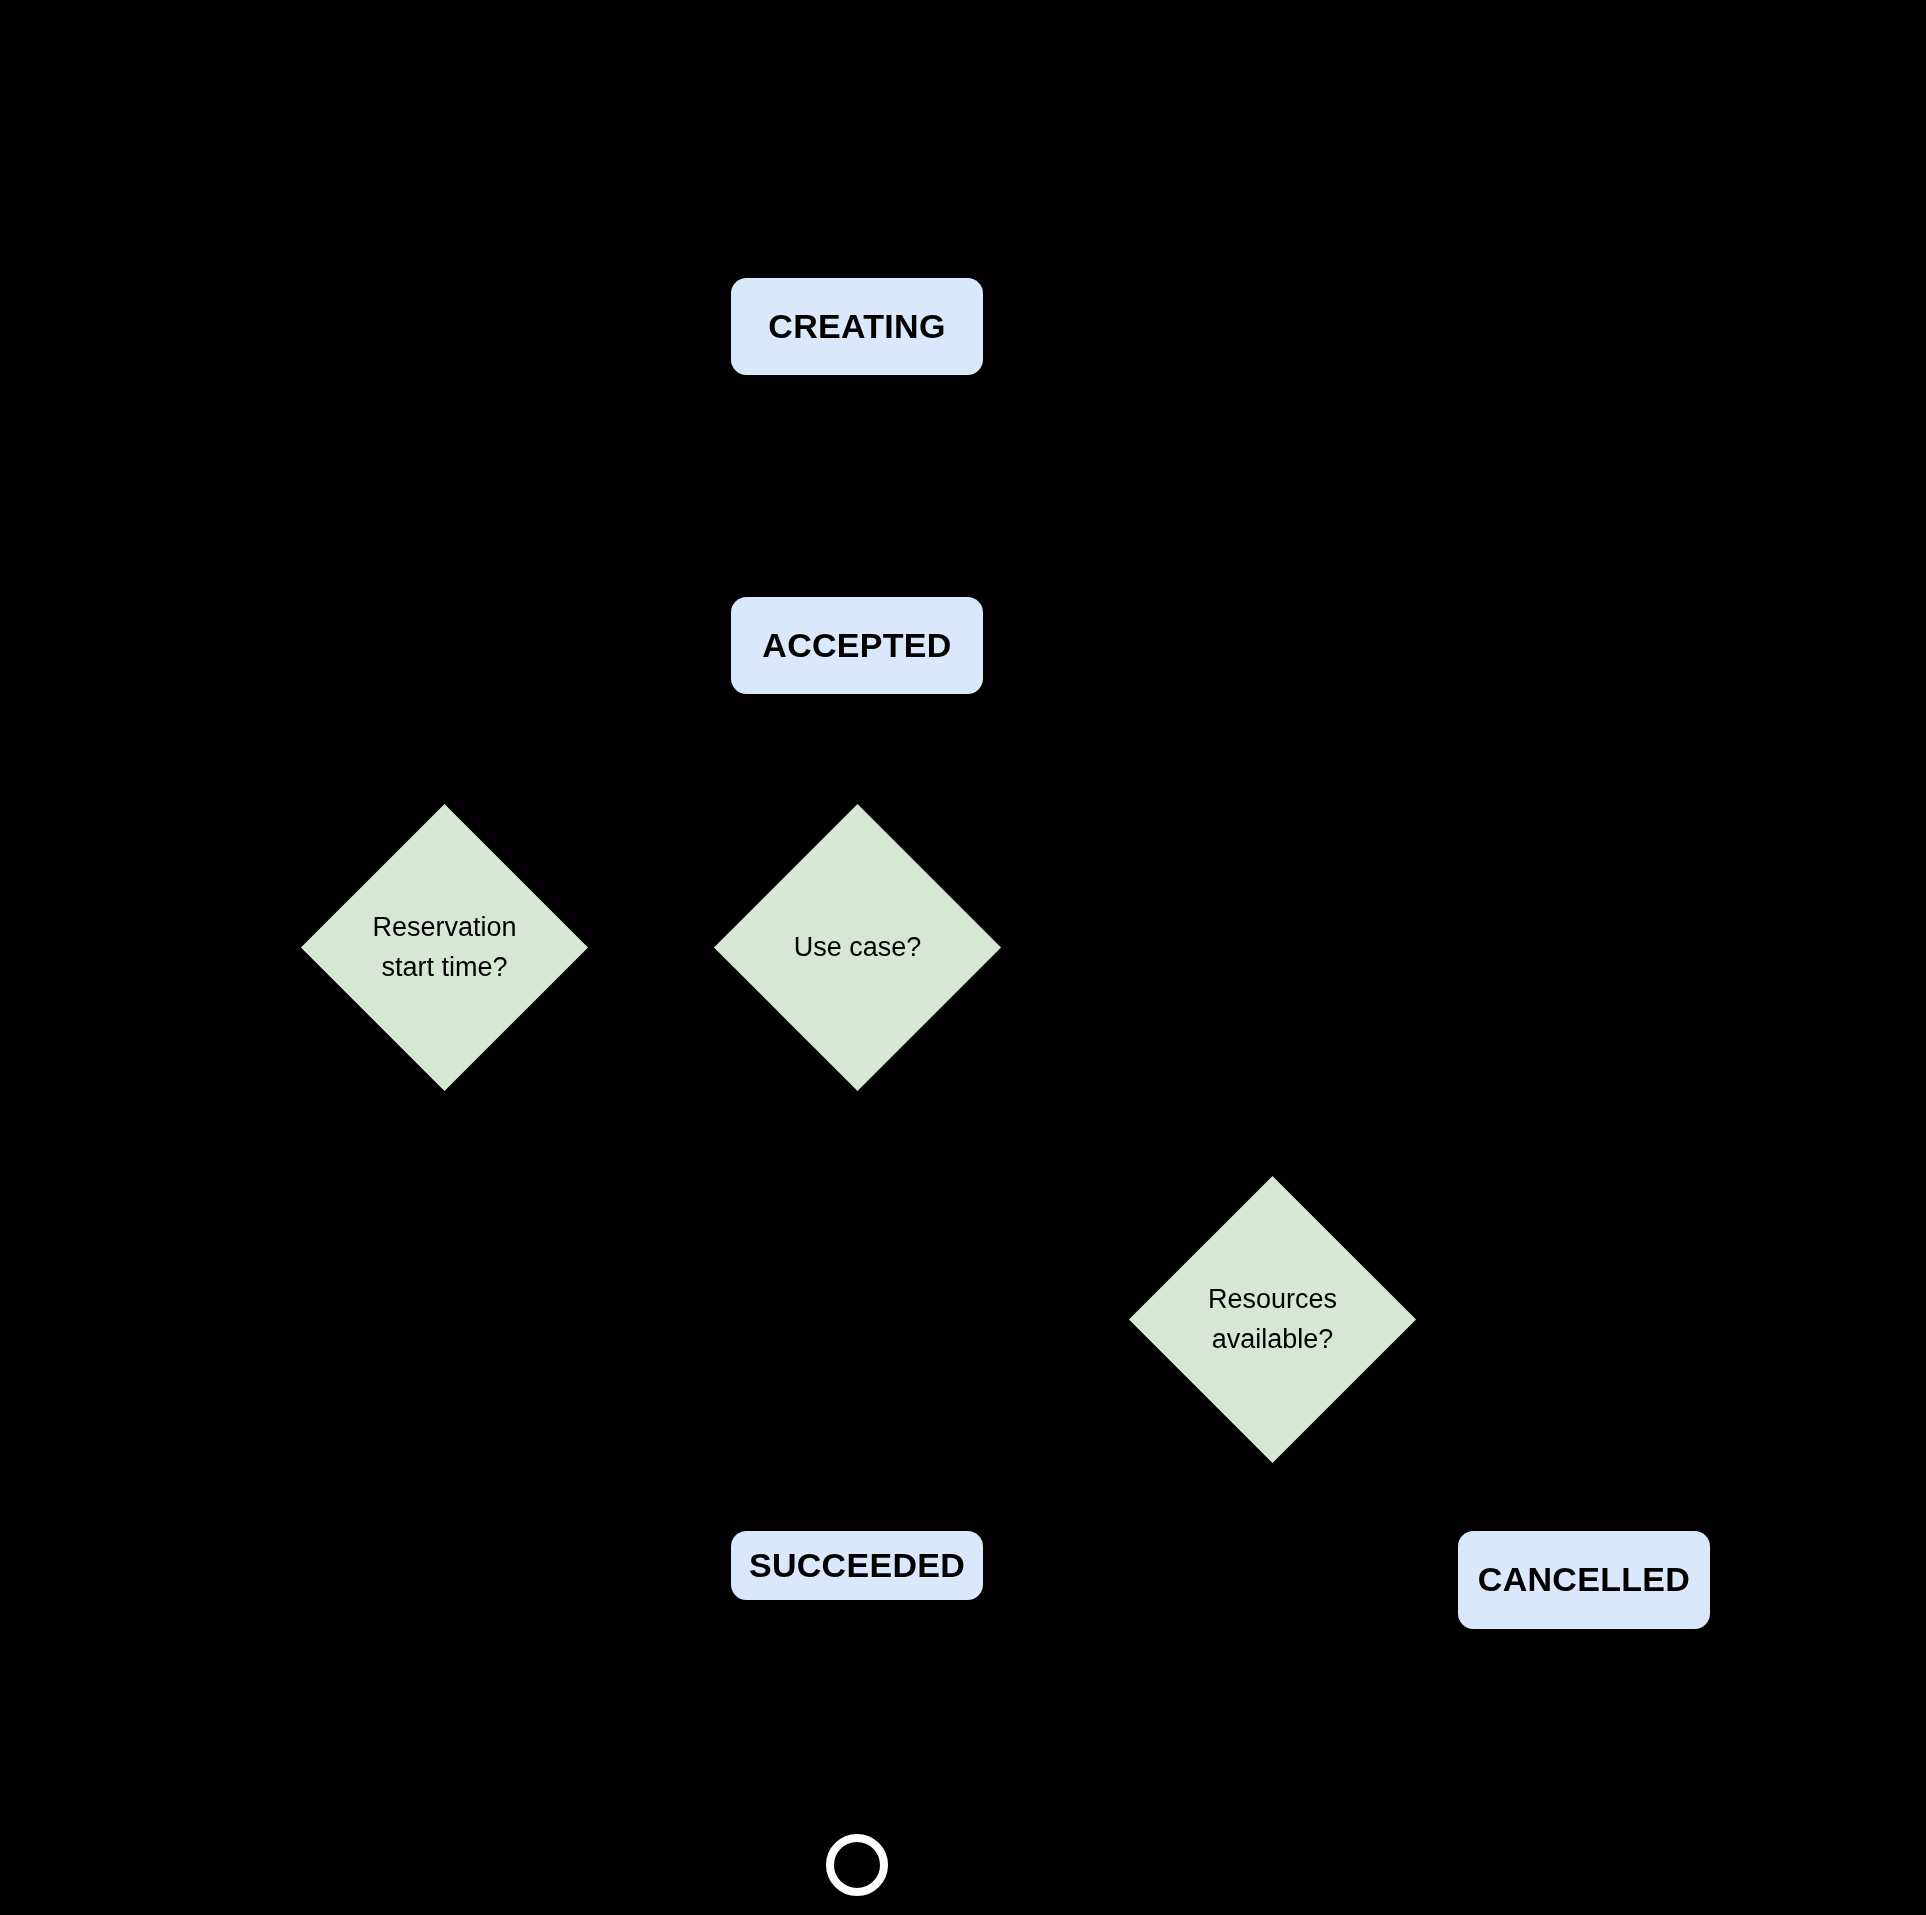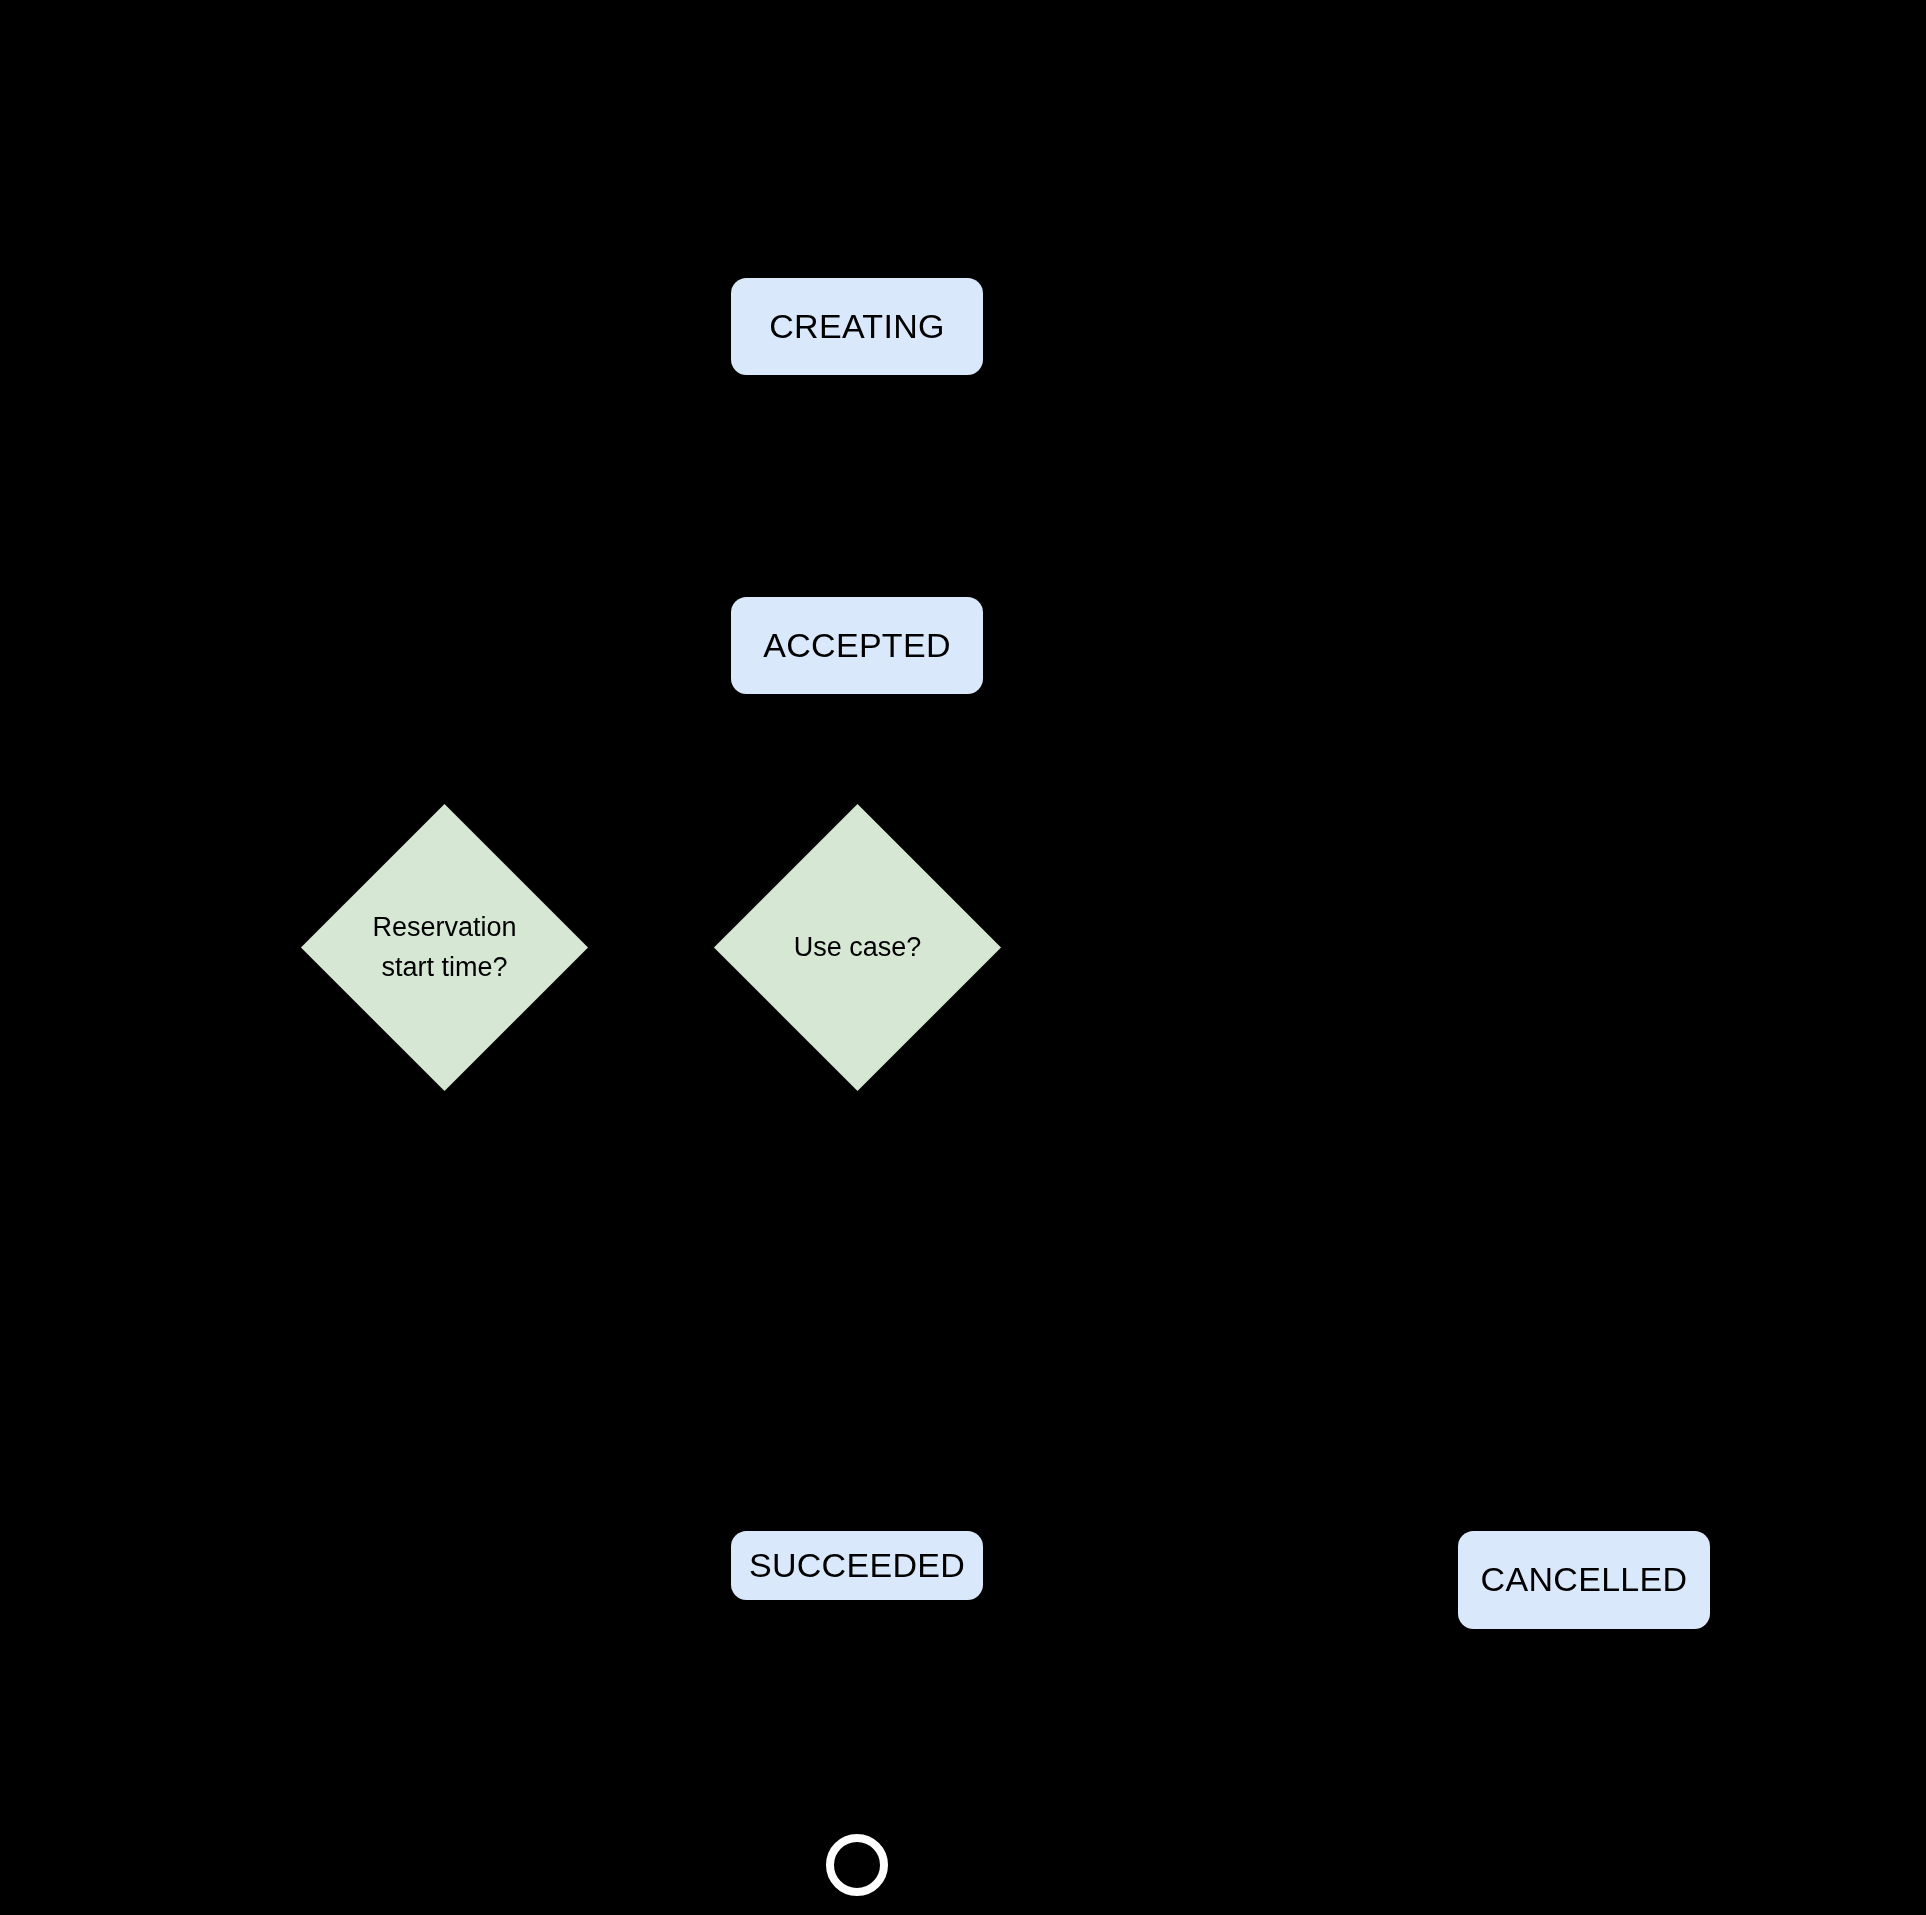--- a/index.html
+++ b/index.html
@@ -24,21 +24,21 @@
     text-align: center;
   }
   
   .state-box {
     background: #dae8fb;
     border-radius: 15.5px;
   }
   .state-box .label {
     color: #000000;
     font-size: 34px;
-    font-weight: 400;
+    font-weight: 700;
     letter-spacing: 0.3px;
     line-height: 1.1;
     white-space: nowrap;
   }
   
   .decision {
     background: transparent;
   }
   .decision .diamond-shape {
     position: absolute;
@@ -120,17 +120,24 @@
   </div>
 
   <div class="node decision" style="left:756px; top:846px; width:203px; height:203px;">
     <div class="diamond-shape"></div>
     <span class="label">
       <span>Use case?</span>
     </span>
   </div>
 
 
+  <div class="node decision" style="left:1171px; top:1218px; width:203px; height:203px;">
+    <div class="diamond-shape"></div>
+    <span class="label">
+      <span>Resources</span><br>
+      <span>available?</span>
+    </span>
+  </div>
 
   <div class="terminal-ring" style="left:826px; top:1834px; width:62px; height:62px;"></div>
 
 </div>
 
 
 </body></html>

